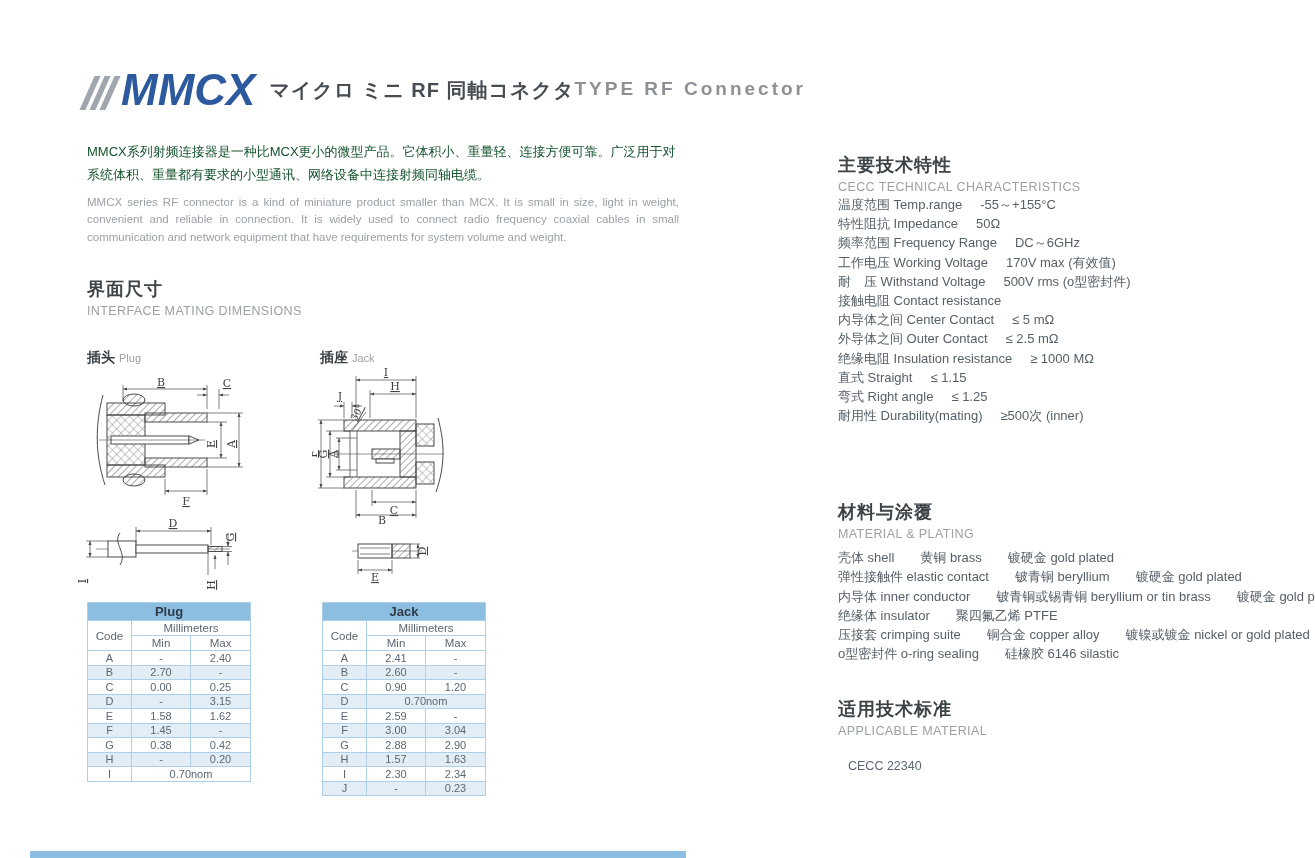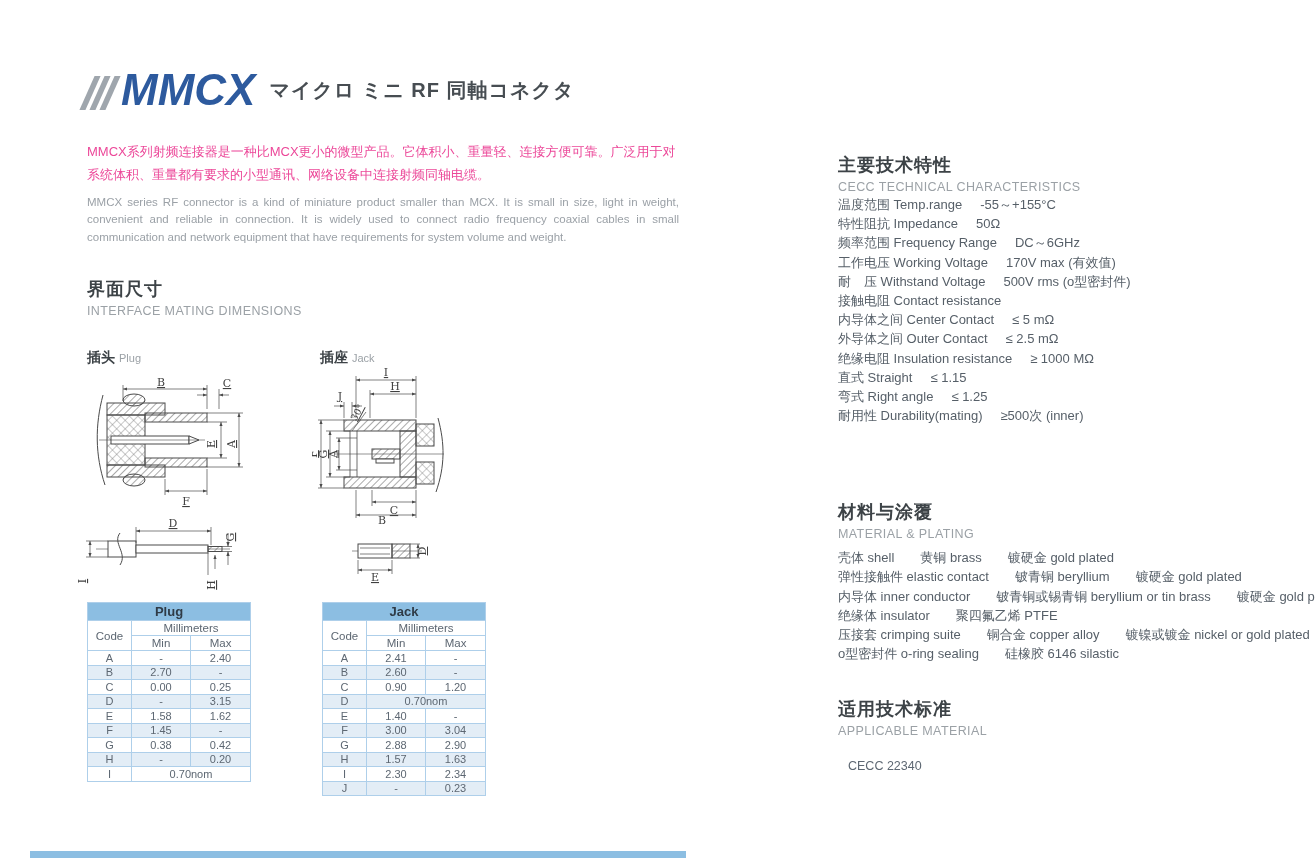--- a/index.html
+++ b/index.html
@@ -21,21 +21,21 @@
   .logo-wrap{position:absolute;left:57px;top:68px;display:flex;align-items:center;}
   .slashes{display:flex;gap:4px;margin-right:8px;margin-top:6px;}
   .slash{width:6px;height:34px;background:#9FA6AD;transform:skewX(-24deg);}
   .logo-text{font-size:44px;font-weight:bold;font-style:italic;color:var(--logo-blue);letter-spacing:0px;line-height:1;}
   .logo-titles{margin-left:14px;display:flex;flex-direction:row;}
   .title-jp{font-size:20px;color:#474D52;font-weight:600;letter-spacing:1px;}
   .title-en{font-size:19px;color:#8D9195;font-weight:bold;letter-spacing:3px;margin-top:1px;}
 
   
   .intro{position:absolute;left:57px;top:141px;width:592px;}
-  .intro-zh{font-size:13px;line-height:1.75;color:#ec4899;}
+  .intro-zh{font-size:13px;line-height:1.75;color:#14532d;}
   .intro-en{font-size:11.5px;line-height:1.55;color:#9BA1A7;margin-top:7px;text-align:justify;}
 
   
   .sec-zh{font-size:18px;font-weight:bold;color:var(--ink);letter-spacing:1px;}
   .sec-en{font-size:12.5px;color:var(--gray);margin-top:3px;letter-spacing:.4px;}
 
   .sec-dim{position:absolute;left:57px;top:277px;}
   .sec-tech{position:absolute;left:808px;top:153px;}
   .sec-mat{position:absolute;left:808px;top:500px;}
   .sec-std{position:absolute;left:808px;top:697px;}
@@ -89,20 +89,21 @@
 
   <div class="logo-wrap">
     <div class="slashes">
       <span class="slash"></span>
       <span class="slash"></span>
       <span class="slash"></span>
     </div>
     <div class="logo-text">MMCX</div>
     <div class="logo-titles">
       <div class="title-jp">マイクロ ミニ RF 同軸コネクタ</div>
+      <div class="title-en">TYPE RF Connector</div>
     </div>
   </div>
 
   <div class="intro">
     <div class="intro-zh">MMCX系列射频连接器是一种比MCX更小的微型产品。它体积小、重量轻、连接方便可靠。广泛用于对系统体积、重量都有要求的小型通讯、网络设备中连接射频同轴电缆。</div>
     <div class="intro-en">MMCX series RF connector is a kind of miniature product smaller than MCX. It is small in size, light in weight, convenient and reliable in connection. It is widely used to connect radio frequency coaxial cables in small communication and network equipment that have requirements for system volume and weight.</div>
   </div>
 
   <div class="sec-dim">
     <div class="sec-zh">界面尺寸</div>
@@ -387,21 +388,21 @@
           <td class="code">C</td>
           <td>0.90</td>
           <td>1.20</td>
         </tr>
         <tr class="alt">
           <td class="code">D</td>
           <td colspan="2">0.70nom</td>
         </tr>
         <tr class="">
           <td class="code">E</td>
-          <td>1.40</td>
+          <td>2.59</td>
           <td>-</td>
         </tr>
         <tr class="alt">
           <td class="code">F</td>
           <td>3.00</td>
           <td>3.04</td>
         </tr>
         <tr class="">
           <td class="code">G</td>
           <td>2.88</td>

